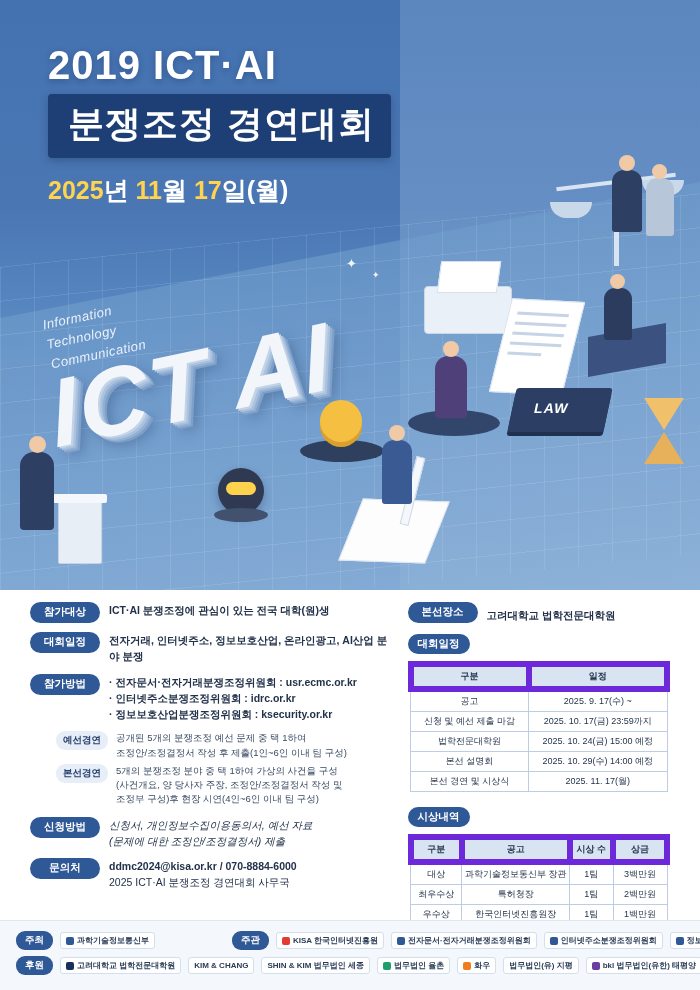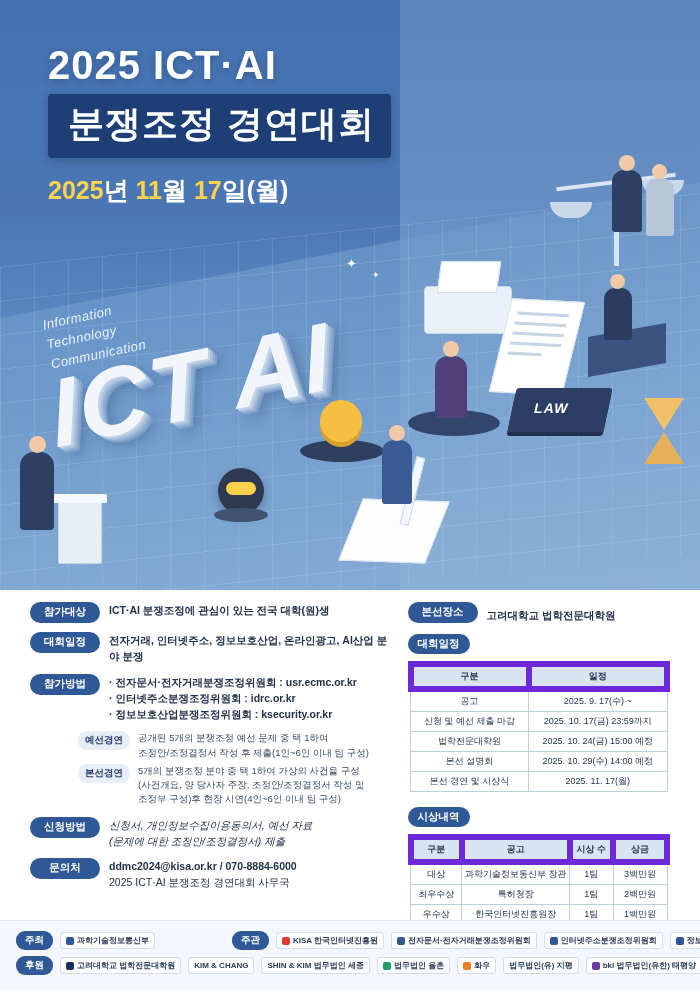--- a/index.html
+++ b/index.html
@@ -342,21 +342,21 @@
   }
   .rowbody {
     padding-left: 9px;
     font-size: 10.5px;
     color: #23324a;
     line-height: 1.55;
     font-weight: bold;
   }
   .sublabel-row {
     display: flex;
-    margin: 4px 0 4px 48px;
+    margin: 4px 0 4px 26px;
   }
   .sublabel {
     flex: 0 0 auto;
     background: #e8eef8;
     color: #27416e;
     font-size: 9.5px;
     font-weight: bold;
     border-radius: 9px;
     padding: 3px 7px;
     height: 13px;
@@ -451,21 +451,21 @@
 <body>
 
 <div class="poster">
 
   <div class="hero">
     <div class="hero-bg-light"></div>
     <div class="hero-diag"></div>
     <div class="hero-grid"></div>
 
     <div class="title-block">
-      <div class="title-line1">2025 ICT·AI</div>
+      <div class="title-line1">2019 ICT·AI</div>
       <div class="title-line2">분쟁조정 경연대회</div>
       <div class="title-date">
         <span class="hl">2025</span><span>년</span>
         <span class="hl">11</span><span>월</span>
         <span class="hl">17</span><span>일(월)</span>
       </div>
     </div>
 
     <div class="itc-words" style="white-space:pre-line;">Information
 Technology

